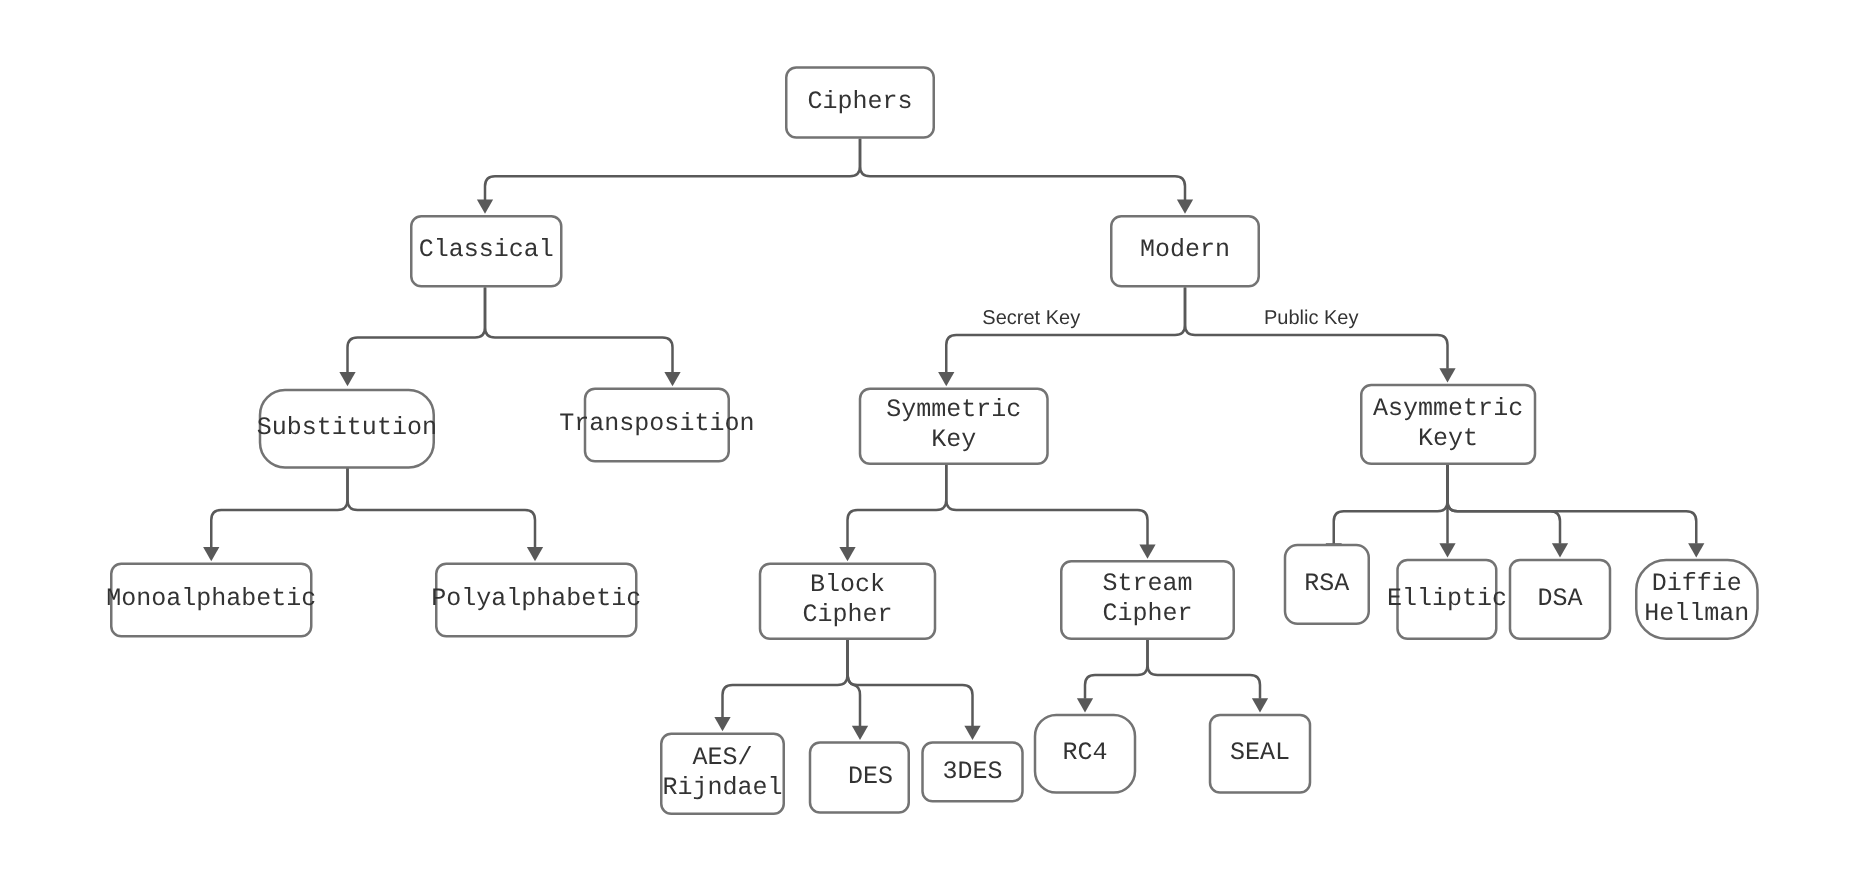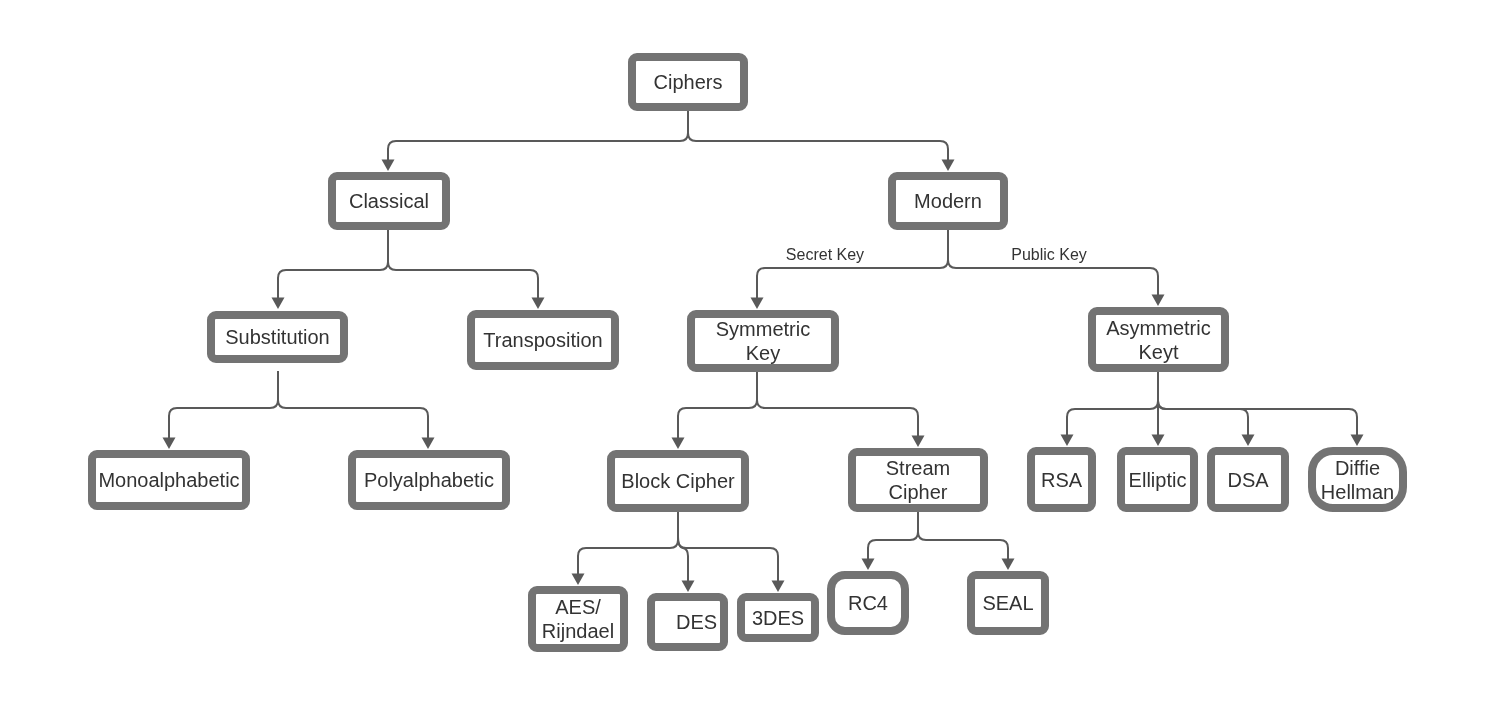--- a/index.html
+++ b/index.html
@@ -26,31 +26,32 @@
     stroke: #595959;
     stroke-width: 2;
   }
   .arrowhead {
     fill: #595959;
     stroke: none;
   }
   .node {
     position: absolute;
     box-sizing: border-box;
-    border: 8px solid #737373;
+    border: 2px solid #737373;
     border-radius: 9px;
     background: #ffffff;
     display: flex;
     align-items: center;
     justify-content: center;
     text-align: center;
     color: #333333;
     font-size: 20px;
     line-height: 1.2;
     padding: 0 2px;
+    font-family: Liberation Mono, monospace;
   }
   .node-label {
     white-space: pre-line;
   }
   .edge-label {
     position: absolute;
     color: #333333;
     font-size: 16px;
     line-height: 1.1;
     text-align: center;
@@ -116,25 +117,25 @@
   </div>
 
   <div class="node" style="left:328px; top:172px; width:122px; height:58px;">
     <span class="node-label">Classical</span>
   </div>
 
   <div class="node" style="left:888px; top:172px; width:120px; height:58px;">
     <span class="node-label">Modern</span>
   </div>
 
-  <div class="node" style="left:207px; top:311px; width:141px; height:52px;">
+  <div class="node" style="left:207px; top:311px; width:141px; height:64px;border-radius:21px;">
     <span class="node-label">Substitution</span>
   </div>
 
-  <div class="node" style="left:467px; top:310px; width:152px; height:60px;">
+  <div class="node" style="left:467px; top:310px; width:117px; height:60px;">
     <span class="node-label">Transposition</span>
   </div>
 
   <div class="node" style="left:687px; top:310px; width:152px; height:62px;">
     <span class="node-label">Symmetric
 Key</span>
   </div>
 
   <div class="node" style="left:1088px; top:307px; width:141px; height:65px;justify-content:center;">
     <span class="node-label">Asymmetric
@@ -151,21 +152,21 @@
 
   <div class="node" style="left:607px; top:450px; width:142px; height:62px;">
     <span class="node-label">Block Cipher</span>
   </div>
 
   <div class="node" style="left:848px; top:448px; width:140px; height:64px;">
     <span class="node-label">Stream
 Cipher</span>
   </div>
 
-  <div class="node" style="left:1027px; top:447px; width:69px; height:65px;">
+  <div class="node" style="left:1027px; top:435px; width:69px; height:65px;border-radius:11px;">
     <span class="node-label">RSA</span>
   </div>
 
   <div class="node" style="left:1117px; top:447px; width:81px; height:65px;">
     <span class="node-label">Elliptic</span>
   </div>
 
   <div class="node" style="left:1207px; top:447px; width:82px; height:65px;">
     <span class="node-label">DSA</span>
   </div>

